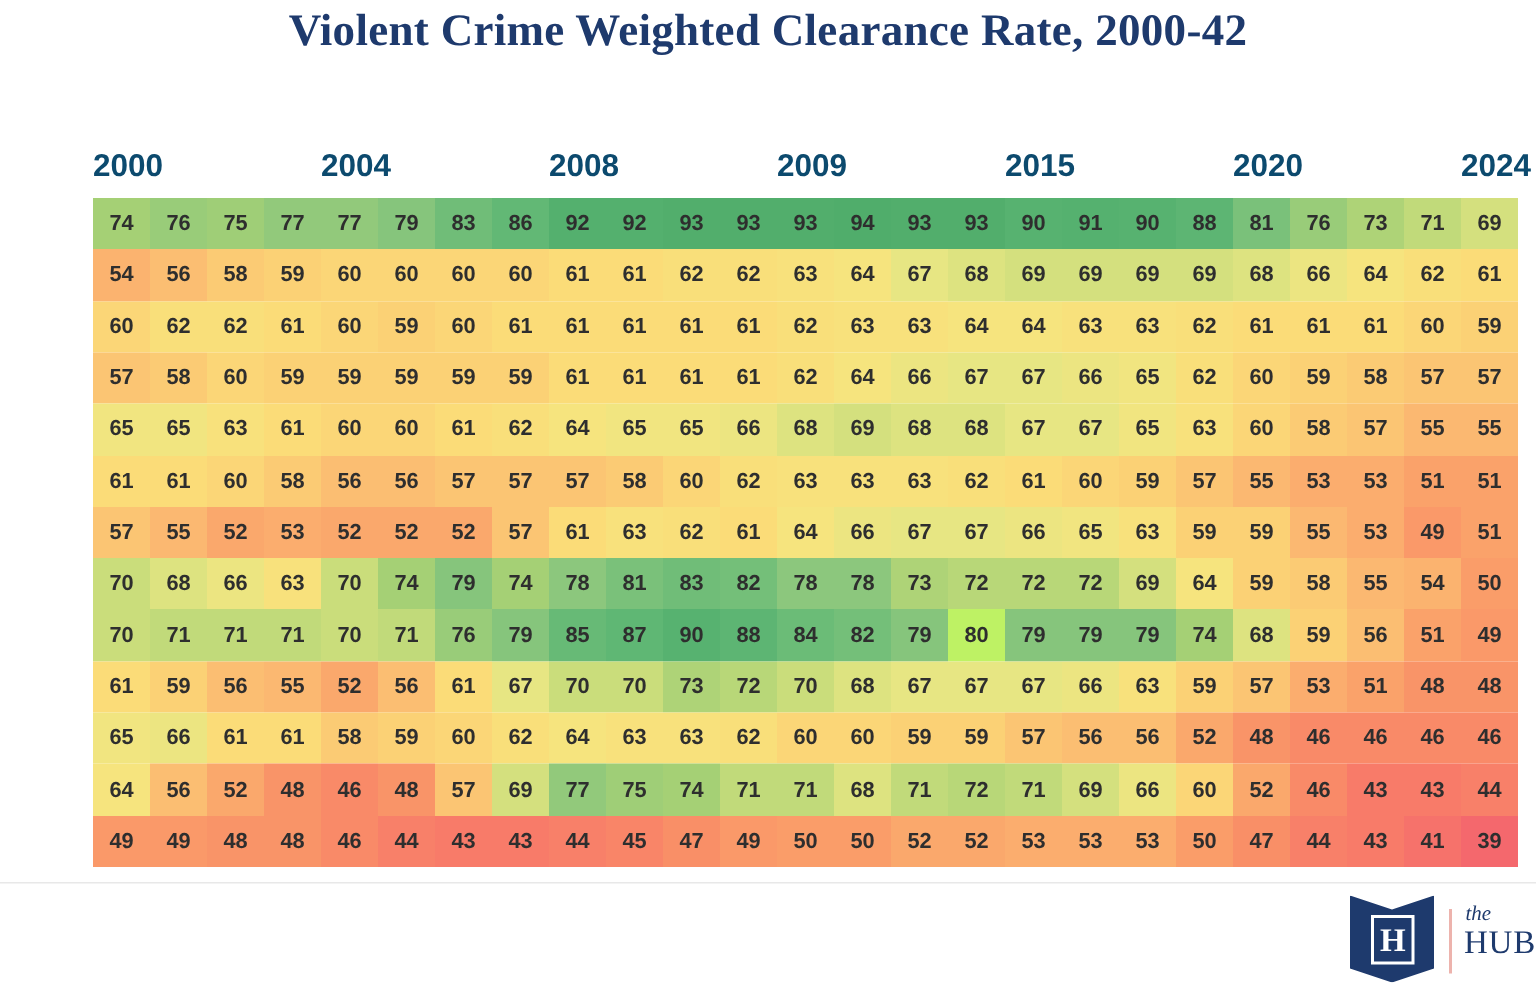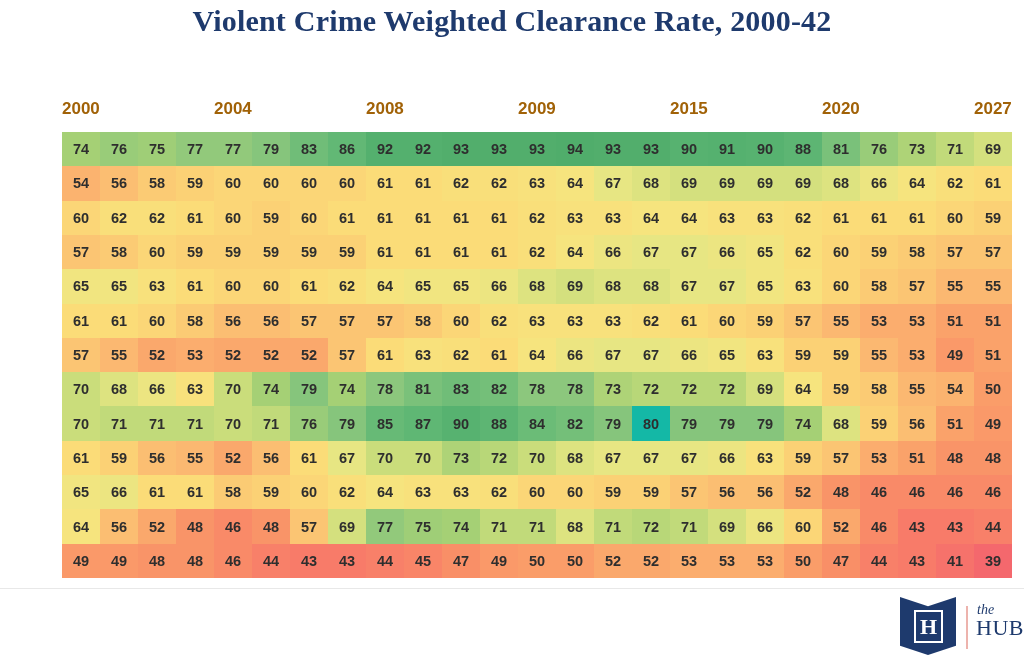--- a/index.html
+++ b/index.html
@@ -24,21 +24,21 @@
     text-align:center;
     font-weight:700;
     font-size:15px;
     letter-spacing:0.4px;
     color:#1e3a6d;
   }
   .year-axis{position:absolute;top:0;left:0;}
   .year-label{
     position:absolute;top:99px;width:38px;
     text-align:left;
-    font-size:17px;font-weight:600;color:#a16207;
+    font-size:21px;font-weight:600;color:#0c4a6e;
   }
   .row-labels{
     position:absolute;left:0;top:132px;width:55px;height:446px;
     display:grid;grid-template-rows:repeat(13,1fr);
   }
   .row-label{
     display:flex;align-items:center;justify-content:flex-end;
     padding-right:6px;
     font-size:16px;font-weight:700;color:#0e0e0e;
   }
@@ -97,21 +97,21 @@
 
   <div class="title">Violent Crime Weighted Clearance Rate, 2000-42</div>
 
   <div class="year-axis">
       <div class="year-label" style="left: 62px;">2000</div>
       <div class="year-label" style="left: 214px;">2004</div>
       <div class="year-label" style="left: 366px;">2008</div>
       <div class="year-label" style="left: 518px;">2009</div>
       <div class="year-label" style="left: 670px;">2015</div>
       <div class="year-label" style="left: 822px;">2020</div>
-      <div class="year-label" style="left: 974px;">2027</div>
+      <div class="year-label" style="left: 974px;">2024</div>
     </div>
 
 
   <div class="heatmap">
       <div class="cell" style="background: rgb(165, 208, 117);">74</div>
       <div class="cell" style="background: rgb(153, 204, 121);">76</div>
       <div class="cell" style="background: rgb(159, 206, 119);">75</div>
       <div class="cell" style="background: rgb(146, 201, 123);">77</div>
       <div class="cell" style="background: rgb(146, 201, 123);">77</div>
       <div class="cell" style="background: rgb(134, 197, 124);">79</div>
@@ -317,21 +317,21 @@
       <div class="cell" style="background: rgb(193, 218, 122);">71</div>
       <div class="cell" style="background: rgb(153, 204, 121);">76</div>
       <div class="cell" style="background: rgb(134, 197, 124);">79</div>
       <div class="cell" style="background: rgb(103, 186, 118);">85</div>
       <div class="cell" style="background: rgb(95, 183, 116);">87</div>
       <div class="cell" style="background: rgb(87, 178, 112);">90</div>
       <div class="cell" style="background: rgb(93, 181, 115);">88</div>
       <div class="cell" style="background: rgb(107, 188, 119);">84</div>
       <div class="cell" style="background: rgb(116, 191, 121);">82</div>
       <div class="cell" style="background: rgb(134, 197, 124);">79</div>
-      <div class="cell" style="background: #14b8a6;">80</div>
+      <div class="cell" style="background: #bef264;">80</div>
       <div class="cell" style="background: rgb(134, 197, 124);">79</div>
       <div class="cell" style="background: rgb(134, 197, 124);">79</div>
       <div class="cell" style="background: rgb(134, 197, 124);">79</div>
       <div class="cell" style="background: rgb(165, 208, 117);">74</div>
       <div class="cell" style="background: rgb(221, 227, 128);">68</div>
       <div class="cell" style="background: rgb(251, 209, 117);">59</div>
       <div class="cell" style="background: rgb(251, 190, 114);">56</div>
       <div class="cell" style="background: rgb(250, 162, 106);">51</div>
       <div class="cell" style="background: rgb(250, 153, 105);">49</div>
       <div class="cell" style="background: rgb(251, 220, 120);">61</div>

